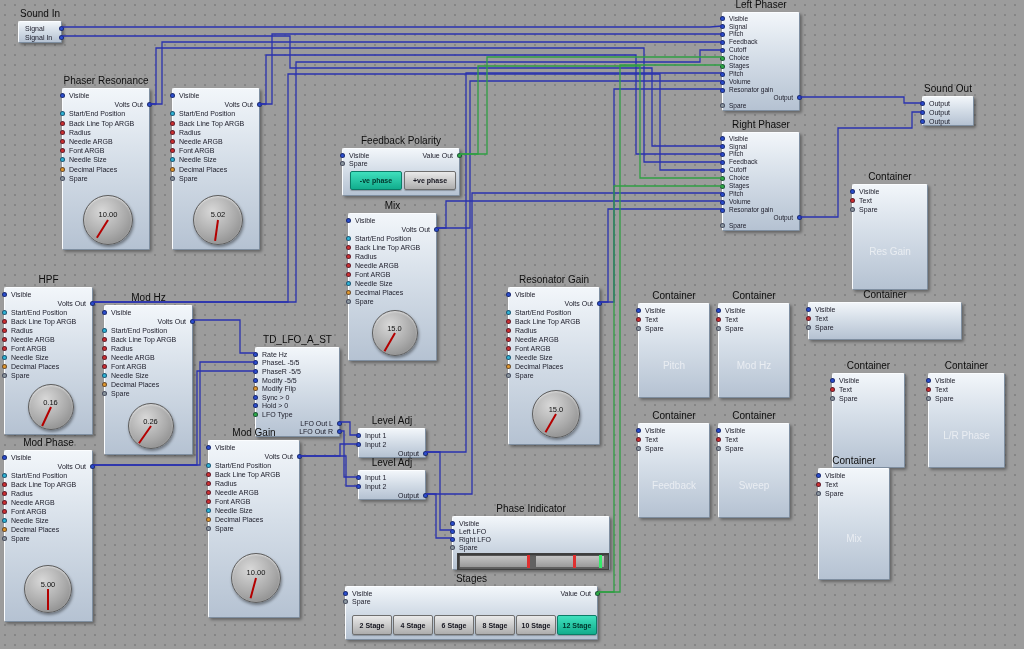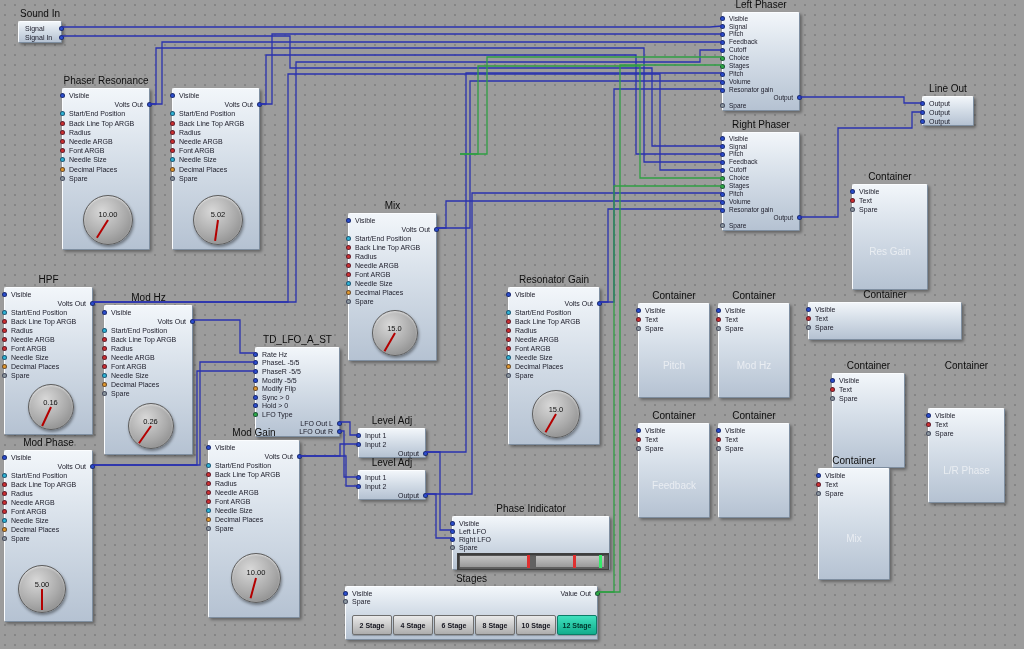--- a/index.html
+++ b/index.html
@@ -191,20 +191,39 @@
         <div class="pinrow" style="top: 84.8px; height: 9.2px; font-size: 7px;">
           <div class="dot" style="background: rgb(143, 155, 163);"></div>
           <span class="plabel">Spare</span>
         </div>
         <div class="knob" style="left: 20px; top: 106px; width: 48px; height: 48px;">
           <div class="needle" style="top: 3px; height: 21px; transform-origin: 50% 100%; transform: rotate(188deg);"></div>
           <div class="kval">5.02</div>
         </div>
       </div>
     </div>
+    <div class="module" style="left: 342px; top: 148px;">
+      <div class="mtitle" style="width: 118px;">Feedback Polarity</div>
+      <div class="panel" style="width: 118px; height: 48px;">
+        <div class="pinrow" style="top: 2px; height: 8px; font-size: 7px;">
+          <div class="dot" style="background: rgb(43, 79, 208);"></div>
+          <span class="plabel">Visible</span>
+        </div>
+        <div class="pinrow right" style="top: 2px; height: 8px; font-size: 7px;">
+          <div class="dot" style="left: auto; right: -3px; background: rgb(47, 174, 72);"></div>
+          <span class="plabel">Value Out</span>
+        </div>
+        <div class="pinrow" style="top: 10px; height: 8px; font-size: 7px;">
+          <div class="dot" style="background: rgb(143, 155, 163);"></div>
+          <span class="plabel">Spare</span>
+        </div>
+        <div class="btn sel" style="left: 7px; top: 22px; width: 50px; height: 17px;">-ve phase</div>
+        <div class="btn" style="left: 61px; top: 22px; width: 50px; height: 17px;">+ve phase</div>
+      </div>
+    </div>
     <div class="module" style="left: 348px; top: 213px;">
       <div class="mtitle" style="width: 89px;">Mix</div>
       <div class="panel" style="width: 89px; height: 148px;">
         <div class="pinrow" style="top: 2px; height: 9px; font-size: 7px;">
           <div class="dot" style="background: rgb(43, 79, 208);"></div>
           <span class="plabel">Visible</span>
         </div>
         <div class="pinrow right" style="top: 11px; height: 9px; font-size: 7px;">
           <div class="dot" style="left: auto; right: -3px; background: rgb(43, 79, 208);"></div>
           <span class="plabel">Volts Out</span>
@@ -509,21 +528,21 @@
           <span class="plabel">Needle Size</span>
         </div>
         <div class="pinrow" style="top: 74px; height: 9px; font-size: 7px;">
           <div class="dot" style="background: rgb(227, 154, 45);"></div>
           <span class="plabel">Decimal Places</span>
         </div>
         <div class="pinrow" style="top: 83px; height: 9px; font-size: 7px;">
           <div class="dot" style="background: rgb(143, 155, 163);"></div>
           <span class="plabel">Spare</span>
         </div>
-        <div class="knob" style="left: 13px; top: 114px; width: 46px; height: 46px; text-decoration: underline;">
+        <div class="knob" style="left: 19px; top: 114px; width: 46px; height: 46px; text-decoration: underline;">
           <div class="needle" style="top: 2px; height: 21px; transform-origin: 50% 100%; transform: rotate(180deg);"></div>
           <div class="kval">5.00</div>
         </div>
       </div>
     </div>
     <div class="module" style="left: 208px; top: 440px;">
       <div class="mtitle" style="width: 92px;">Mod Gain</div>
       <div class="panel" style="width: 92px; height: 178px;">
         <div class="pinrow" style="top: 2px; height: 9px; font-size: 7px;">
           <div class="dot" style="background: rgb(43, 79, 208);"></div>
@@ -722,21 +741,21 @@
           <div class="dot" style="left: auto; right: -3px; background: rgb(43, 79, 208);"></div>
           <span class="plabel">Output</span>
         </div>
         <div class="pinrow" style="top: 88.9px; height: 7.9px; font-size: 6.5px;">
           <div class="dot" style="background: rgb(143, 155, 163);"></div>
           <span class="plabel">Spare</span>
         </div>
       </div>
     </div>
     <div class="module" style="left: 922px; top: 96px;">
-      <div class="mtitle" style="width: 52px;">Line Out</div>
+      <div class="mtitle" style="width: 52px;">Sound Out</div>
       <div class="panel" style="width: 52px; height: 30px;">
         <div class="pinrow" style="top: 2px; height: 9px; font-size: 7px;">
           <div class="dot" style="background: rgb(43, 79, 208);"></div>
           <span class="plabel">Output</span>
         </div>
         <div class="pinrow" style="top: 11px; height: 9px; font-size: 7px;">
           <div class="dot" style="background: rgb(43, 79, 208);"></div>
           <span class="plabel">Output</span>
         </div>
         <div class="pinrow" style="top: 20px; height: 9px; font-size: 7px;">
@@ -828,21 +847,21 @@
           <span class="plabel">Text</span>
         </div>
         <div class="pinrow" style="top: 20px; height: 9px; font-size: 7px;">
           <div class="dot" style="background: rgb(143, 155, 163);"></div>
           <span class="plabel">Spare</span>
         </div>
       </div>
     </div>
     <div class="module" style="left: 928px; top: 373px;">
       <div class="mtitle" style="width: 77px;">Container</div>
-      <div class="panel" style="width: 77px; height: 95px; margin-top: 35px;">
+      <div class="panel" style="width: 77px; height: 95px;">
         <div class="pinrow" style="top: 2px; height: 9px; font-size: 7px;">
           <div class="dot" style="background: rgb(43, 79, 208);"></div>
           <span class="plabel">Visible</span>
         </div>
         <div class="pinrow" style="top: 11px; height: 9px; font-size: 7px;">
           <div class="dot" style="background: rgb(208, 48, 48);"></div>
           <span class="plabel">Text</span>
         </div>
         <div class="pinrow" style="top: 20px; height: 9px; font-size: 7px;">
           <div class="dot" style="background: rgb(143, 155, 163);"></div>
@@ -877,20 +896,21 @@
           <span class="plabel">Visible</span>
         </div>
         <div class="pinrow" style="top: 11px; height: 9px; font-size: 7px;">
           <div class="dot" style="background: rgb(208, 48, 48);"></div>
           <span class="plabel">Text</span>
         </div>
         <div class="pinrow" style="top: 20px; height: 9px; font-size: 7px;">
           <div class="dot" style="background: rgb(143, 155, 163);"></div>
           <span class="plabel">Spare</span>
         </div>
+        <div class="cbody" style="font-size: 10px; inset: 33px 0px 4px;">Sweep</div>
       </div>
     </div>
     <div class="module" style="left: 818px; top: 468px;">
       <div class="mtitle" style="width: 72px;">Container</div>
       <div class="panel" style="width: 72px; height: 112px;">
         <div class="pinrow" style="top: 2px; height: 9px; font-size: 7px;">
           <div class="dot" style="background: rgb(43, 79, 208);"></div>
           <span class="plabel">Visible</span>
         </div>
         <div class="pinrow" style="top: 11px; height: 9px; font-size: 7px;">

